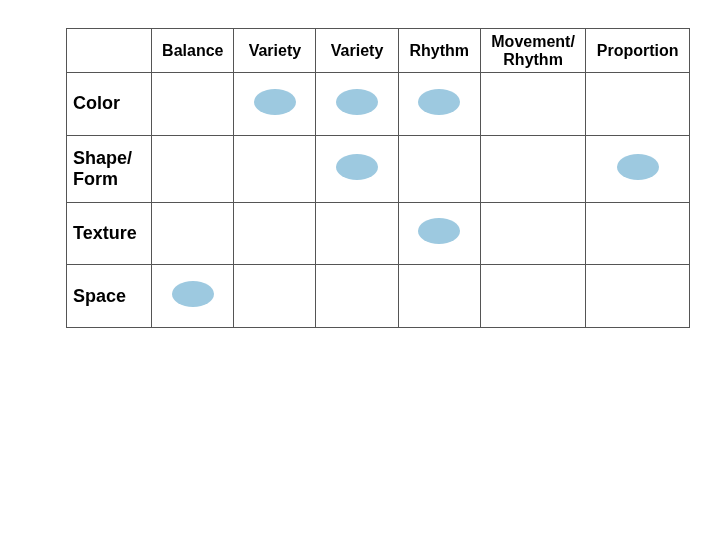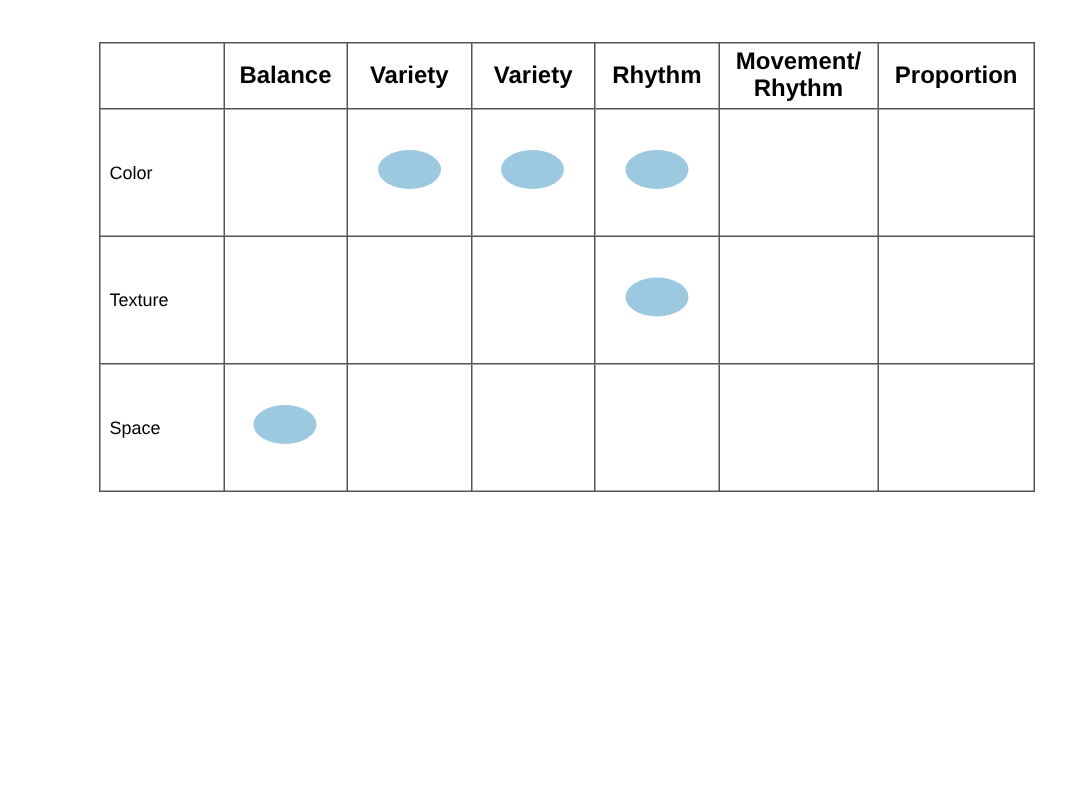--- a/index.html
+++ b/index.html
@@ -65,22 +65,22 @@
       min-width: 72px;
       height: 44px;
       margin-left: 40px;
     }
     td {
       height: 44px;
       min-width: 72px;
     }
     td.row-label {
       text-align: left;
-      font-size: 12px;
-      font-weight: normal;
+      font-size: 18px;
+      font-weight: bold;
       padding-left: 6px;
       min-width: 70px;
     }
     .oval {
       display: inline-block;
       background: #9dc9e0;
       border-radius: 50%;
       border: none;
     }
     .oval-sm {
@@ -114,20 +114,29 @@
       <tr>
             <td class="row-label">Color</td>
             <td></td>
             <td><span class="oval oval-sm"></span></td>
             <td><span class="oval oval-sm"></span></td>
             <td><span class="oval oval-sm"></span></td>
             <td></td>
             <td></td>
           </tr>
           <tr>
+            <td class="row-label">Shape/<br>Form</td>
+            <td></td>
+            <td></td>
+            <td><span class="oval oval-sm"></span></td>
+            <td></td>
+            <td></td>
+            <td><span class="oval oval-sm"></span></td>
+          </tr>
+          <tr>
             <td class="row-label">Texture</td>
             <td></td>
             <td></td>
             <td></td>
             <td><span class="oval oval-sm"></span></td>
             <td></td>
             <td></td>
           </tr>
           <tr>
             <td class="row-label">Space</td>

